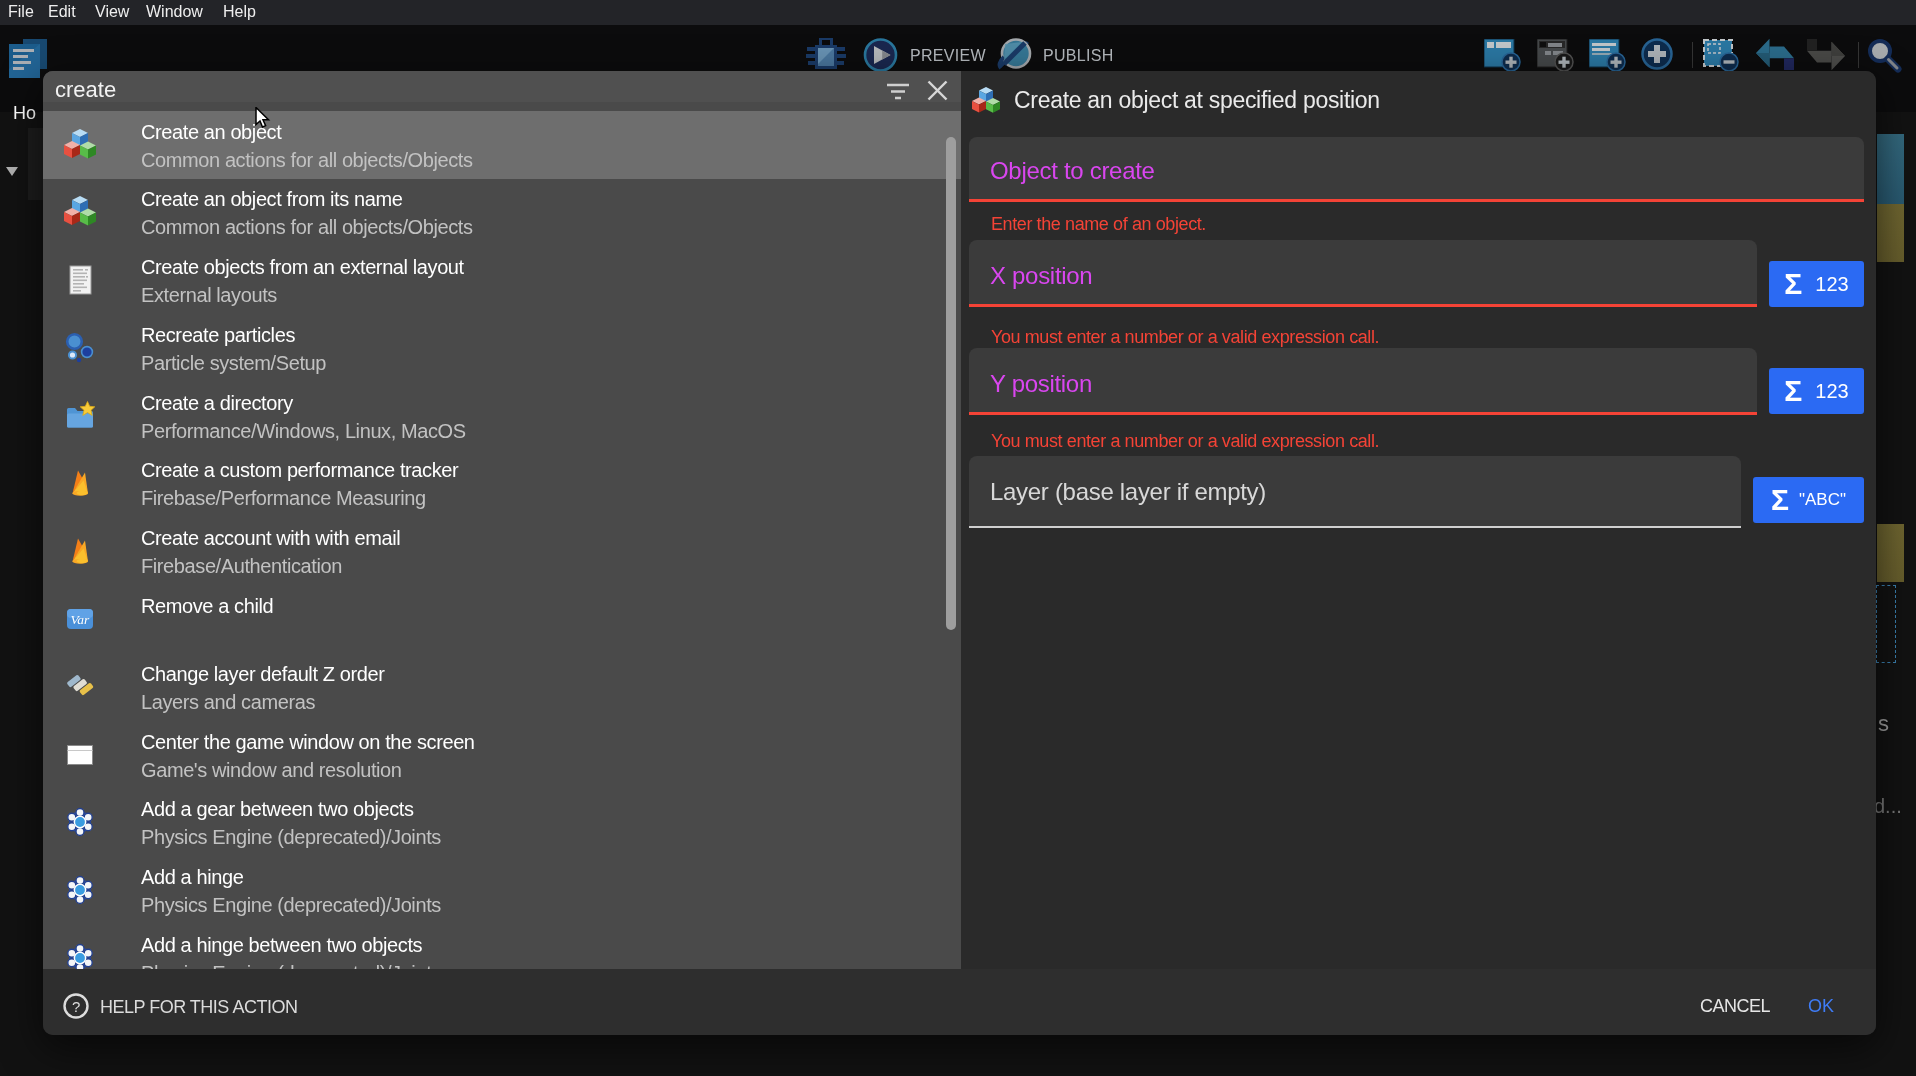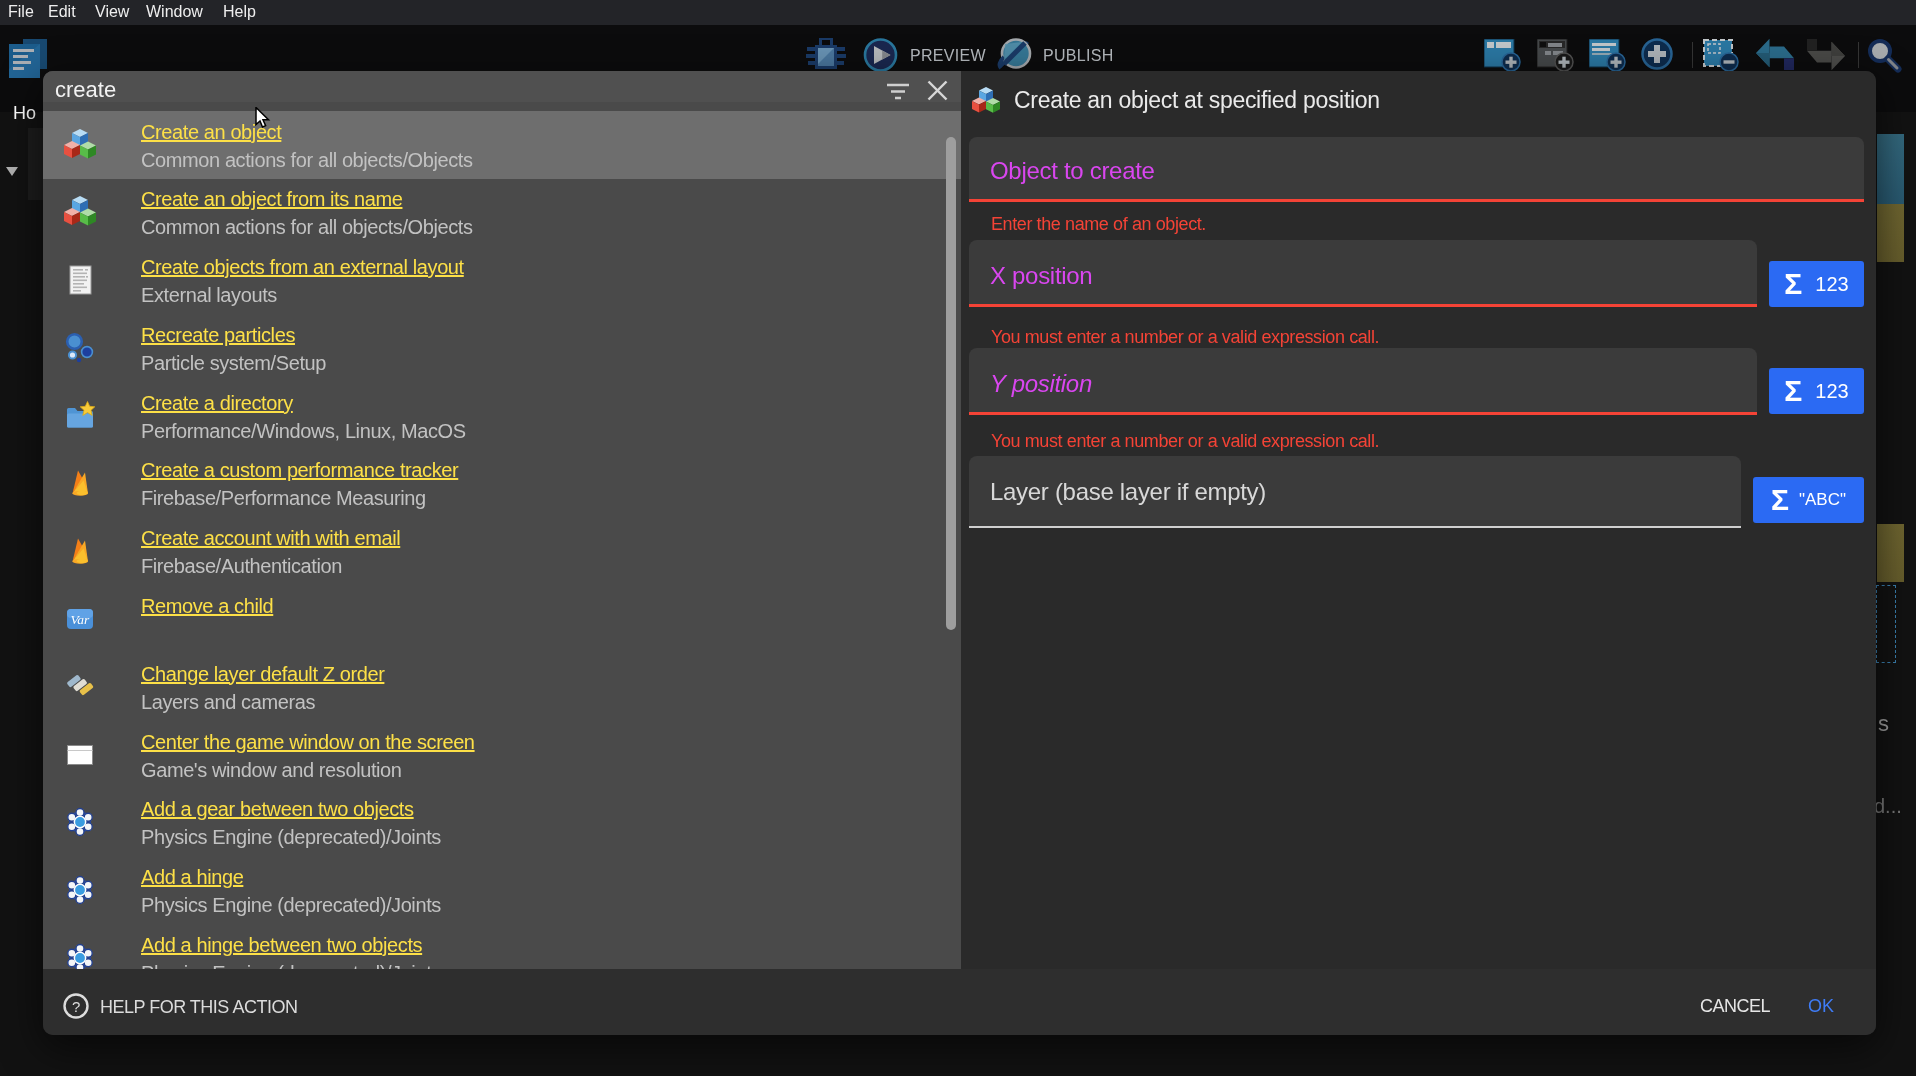--- a/index.html
+++ b/index.html
@@ -14,21 +14,21 @@
   #topbar { left:0; top:25px; width:1916px; height:87px; background:#0c0c0d; }
   #editorbg { left:0; top:112px; width:1916px; height:964px; background:#121212; }
   .toolbtn-label { color:#c3c8cd; font-size:16px; letter-spacing:0.3px;text-align:right; }
   
   #dialog { left:43px; top:71px; width:1833px; height:964px; border-radius:10px;
     overflow:hidden; background:#2a2a2a; box-shadow:0 12px 40px rgba(0,0,0,0.6); }
   #listpane { left:0; top:0; width:918px; height:898px; background:#4a4a4a; }
   #searchbar { left:0; top:0; width:918px; height:31px; background:#505050; }
   #searchbar .q { position:absolute; left:12px; top:6px; font-size:22px; color:#f2f2f2; }
   .row { position:absolute; left:0; width:918px; height:68px; }
-  .row .t1 { position:absolute; left:98px; top:10px; font-size:20px; color:#fde047; letter-spacing:-0.4px;text-decoration:underline; }
+  .row .t1 { position:absolute; left:98px; top:10px; font-size:20px; color:#ffffff; letter-spacing:-0.4px; }
   .row .t2 { position:absolute; left:98px; top:38px; font-size:20px; color:#c2c2c2; letter-spacing:-0.4px; }
   .row .ic { position:absolute; left:21px; top:18px; width:32px; height:32px; }
   #scrollthumb { left:903px; top:66px; width:10px; height:493px; background:#9e9e9e;
     border-radius:5px; }
   
   #rightpane { left:918px; top:0; width:915px; height:898px; background:#2a2a2a; }
   .field { position:absolute; background:#3b3b3b; border-radius:8px 8px 0 0; }
   .flabel { position:absolute; font-size:24px; letter-spacing:-0.3px; }
   .red { color:#d946ef; }
   .helper { position:absolute; font-size:18px; color:#f44336; letter-spacing:-0.4px; }
@@ -381,21 +381,21 @@
       <div class="field" style="left:926px;top:169px;width:788px;height:67px;border-bottom:3px solid #f44336;"></div>
       <div class="flabel red" style="left:947px;top:191px;">X position</div>
       <div class="bluebtn" style="left:1726px;top:190px;width:95px;height:46px;">
         <span class="sig">Σ</span>
         <span style="width:13px"></span>
         <span style="font-size:20px;">123</span>
       </div>
       <div class="helper" style="left:948px;top:256px;">You must enter a number or a valid expression call.</div>
 
       <div class="field" style="left:926px;top:277px;width:788px;height:67px;border-bottom:3px solid #f44336;"></div>
-      <div class="flabel red" style="left:947px;top:299px;font-style:italic;">Y position</div>
+      <div class="flabel red" style="left:947px;top:299px;">Y position</div>
       <div class="bluebtn" style="left:1726px;top:297px;width:95px;height:46px;">
         <span class="sig">Σ</span>
         <span style="width:13px"></span>
         <span style="font-size:20px;">123</span>
       </div>
       <div class="helper" style="left:948px;top:360px;">You must enter a number or a valid expression call.</div>
 
       <div class="field" style="left:926px;top:385px;width:772px;height:72px;border-bottom:2px solid #cfcfcf;"></div>
       <div class="flabel" style="left:947px;top:407px;color:#d8d8d8;">Layer (base layer if empty)</div>
       <div class="bluebtn" style="left:1710px;top:406px;width:111px;height:46px;">

